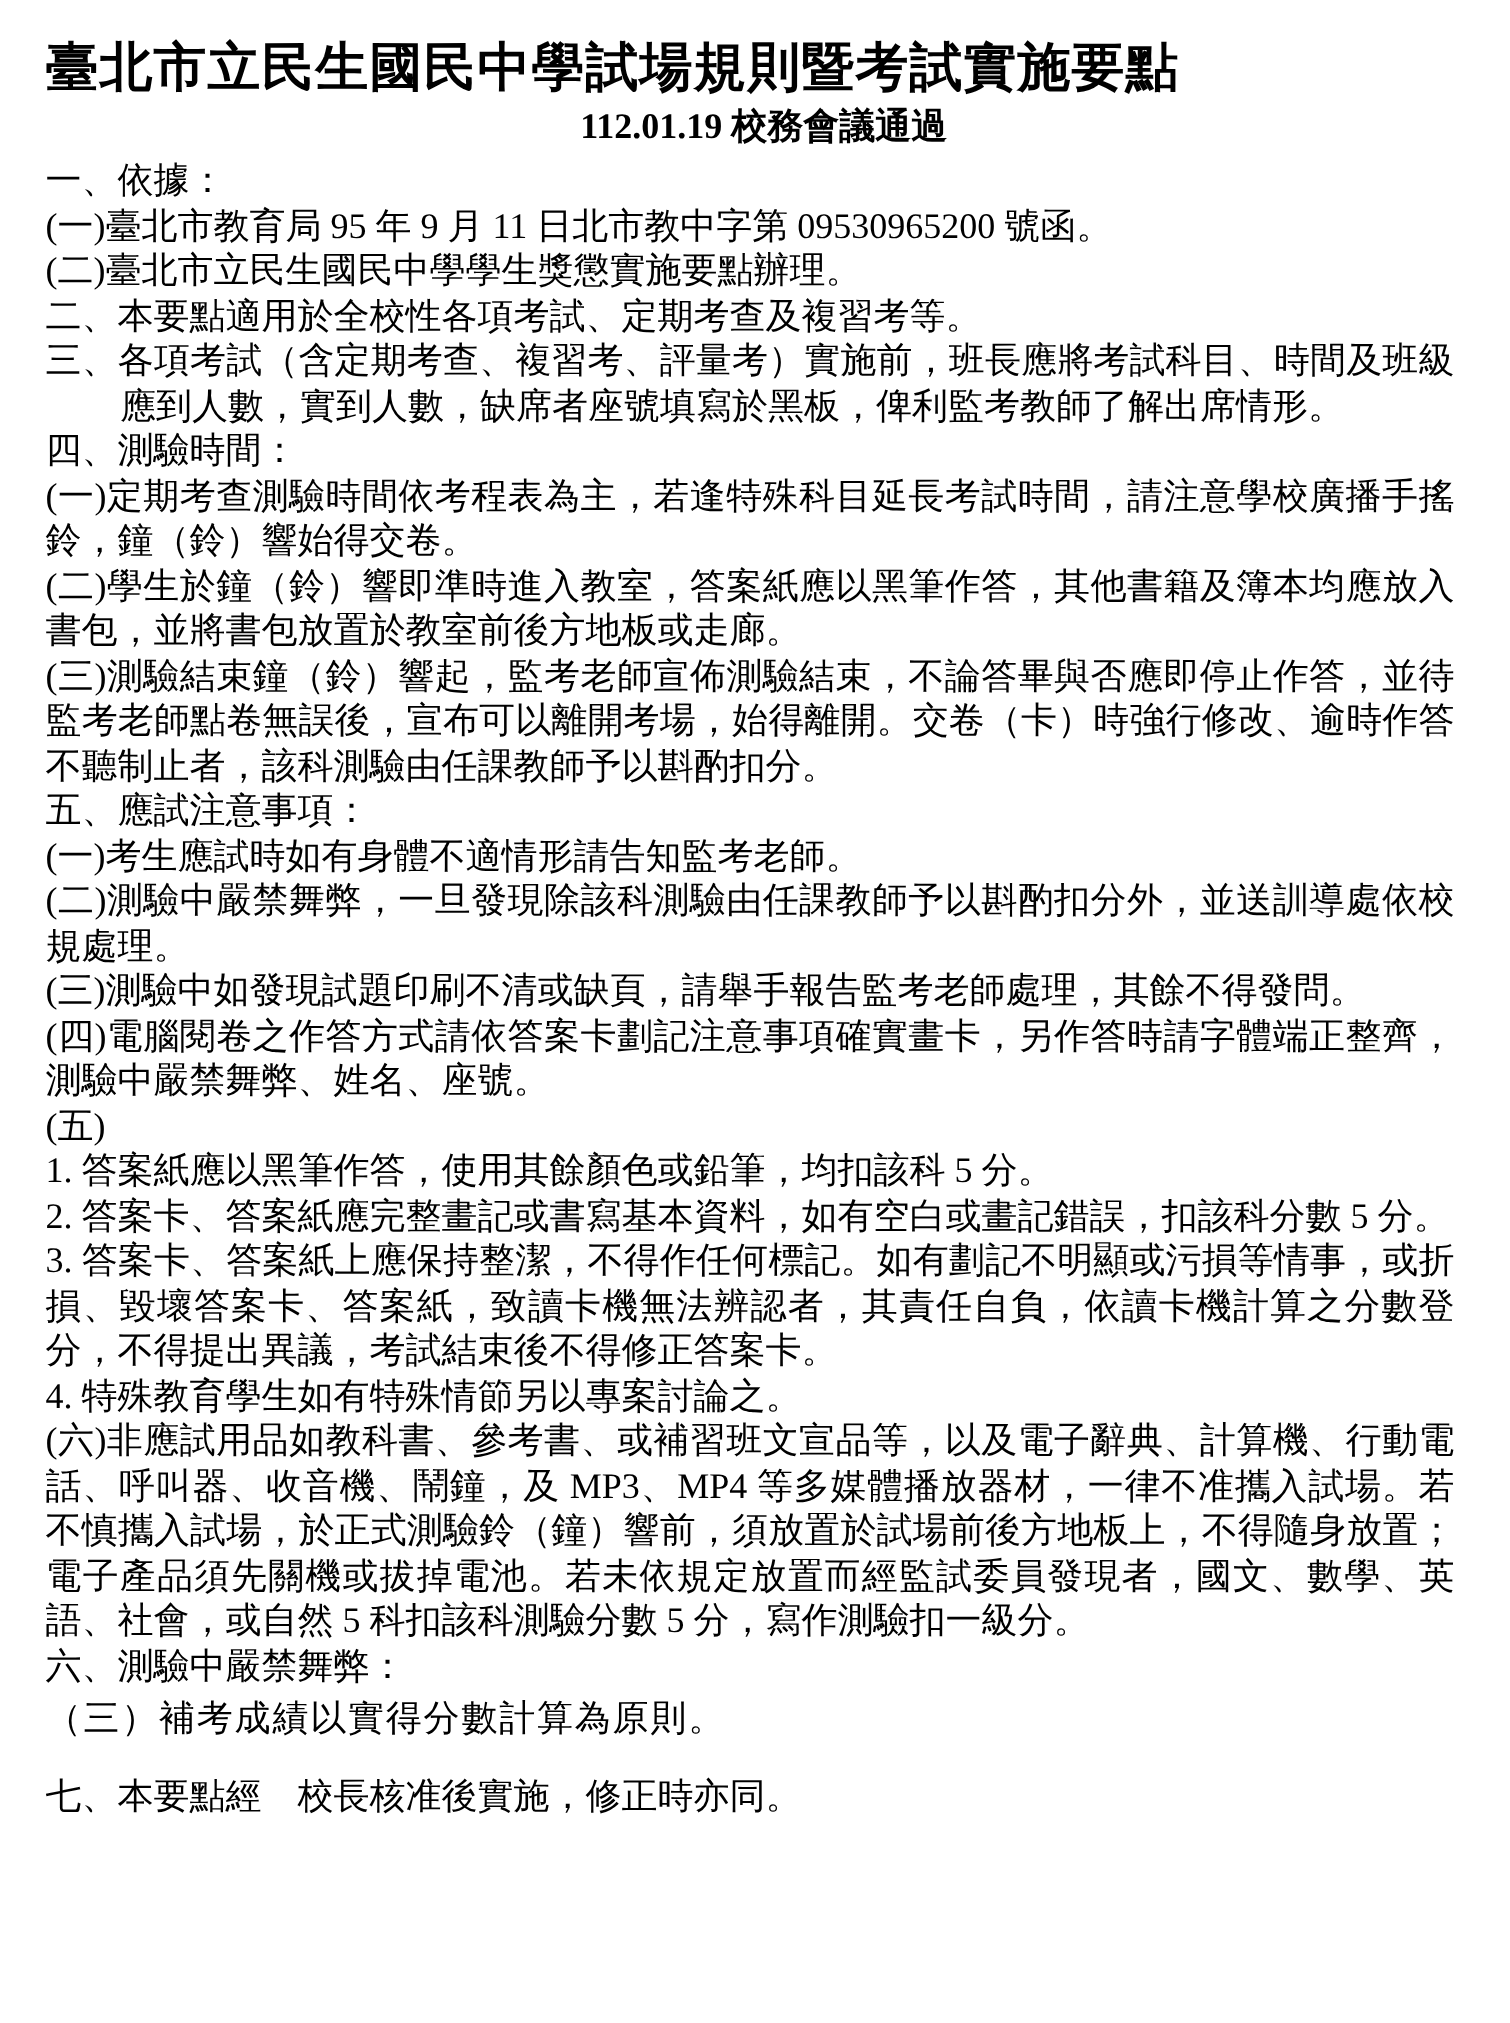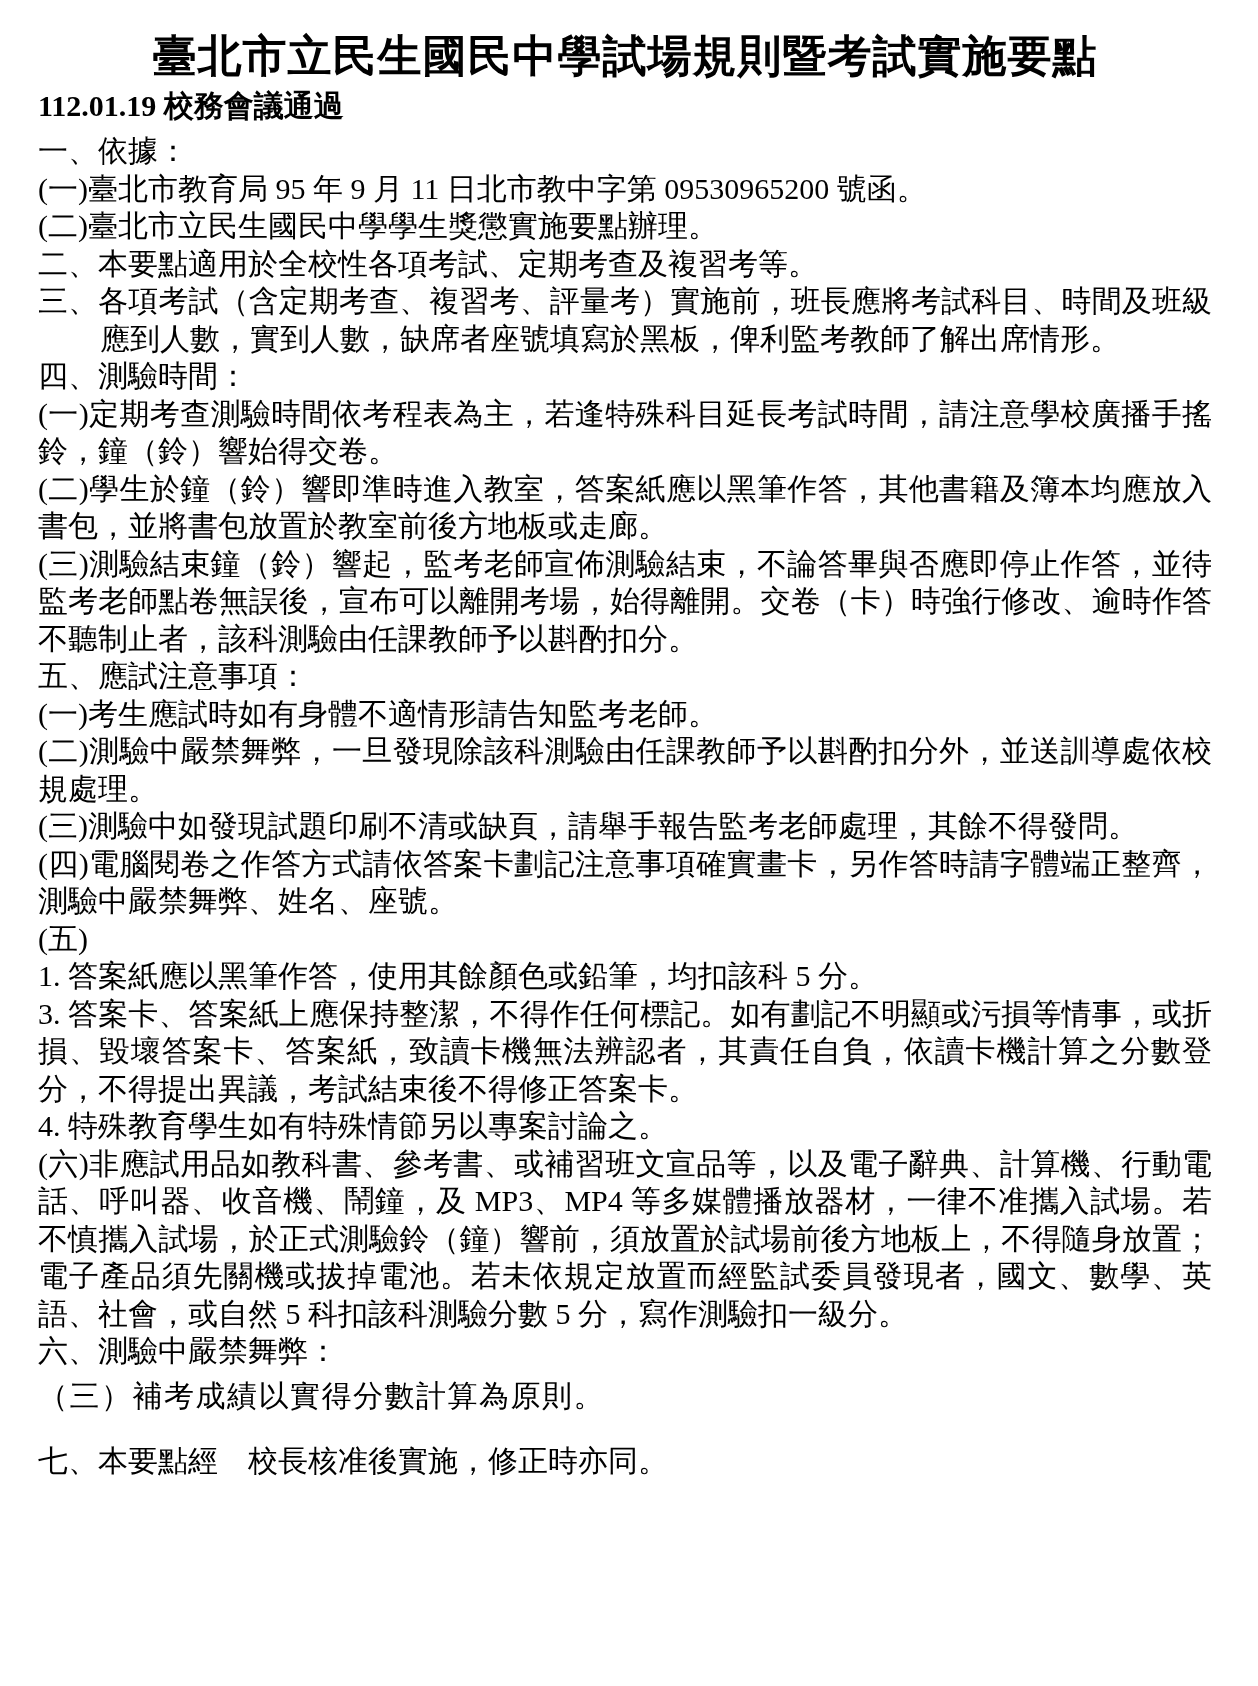--- a/index.html
+++ b/index.html
@@ -18,29 +18,29 @@
     box-sizing: border-box;
     width: 1258px;
     height: 1686px;
     padding: 28px 46px 0 38px;
   }
   .doc-title {
     margin: 0;
     font-size: 44px;
     font-weight: 700;
     line-height: 58px;
-    text-align: center;
+    text-align: left;
     letter-spacing: 1px;
     white-space: nowrap;
   }
   .approval {
     font-size: 30px;
     font-weight: 700;
     line-height: 40px;
-    text-align: left;
+    text-align: center;
     margin-right: -23px;
     margin-bottom: 2px;
   }
   .body-text {
     margin-top: 6px;
   }
   .para {
     margin: 0;
     font-size: 30px;
     line-height: 37.5px;
@@ -79,20 +79,21 @@
       <div class="para item">(一)定期考查測驗時間依考程表為主，若逢特殊科目延長考試時間，請注意學校廣播手搖鈴，鐘（鈴）響始得交卷。</div>
       <div class="para item">(二)學生於鐘（鈴）響即準時進入教室，答案紙應以黑筆作答，其他書籍及簿本均應放入書包，並將書包放置於教室前後方地板或走廊。</div>
       <div class="para item">(三)測驗結束鐘（鈴）響起，監考老師宣佈測驗結束，不論答畢與否應即停止作答，並待監考老師點卷無誤後，宣布可以離開考場，始得離開。交卷（卡）時強行修改、逾時作答不聽制止者，該科測驗由任課教師予以斟酌扣分。</div>
       <div class="para chapter">五、應試注意事項：</div>
       <div class="para item">(一)考生應試時如有身體不適情形請告知監考老師。</div>
       <div class="para item">(二)測驗中嚴禁舞弊，一旦發現除該科測驗由任課教師予以斟酌扣分外，並送訓導處依校規處理。</div>
       <div class="para item">(三)測驗中如發現試題印刷不清或缺頁，請舉手報告監考老師處理，其餘不得發問。</div>
       <div class="para item">(四)電腦閱卷之作答方式請依答案卡劃記注意事項確實畫卡，另作答時請字體端正整齊，測驗中嚴禁舞弊、姓名、座號。</div>
       <div class="para item">(五)</div>
       <div class="para item">1. 答案紙應以黑筆作答，使用其餘顏色或鉛筆，均扣該科 5 分。</div>
+      <div class="para item">2. 答案卡、答案紙應完整畫記或書寫基本資料，如有空白或畫記錯誤，扣該科分數 5 分。</div>
       <div class="para item">3. 答案卡、答案紙上應保持整潔，不得作任何標記。如有劃記不明顯或污損等情事，或折損、毀壞答案卡、答案紙，致讀卡機無法辨認者，其責任自負，依讀卡機計算之分數登分，不得提出異議，考試結束後不得修正答案卡。</div>
       <div class="para item">4. 特殊教育學生如有特殊情節另以專案討論之。</div>
       <div class="para item">(六)非應試用品如教科書、參考書、或補習班文宣品等，以及電子辭典、計算機、行動電話、呼叫器、收音機、鬧鐘，及 MP3、MP4 等多媒體播放器材，一律不准攜入試場。若不慎攜入試場，於正式測驗鈴（鐘）響前，須放置於試場前後方地板上，不得隨身放置；電子產品須先關機或拔掉電池。若未依規定放置而經監試委員發現者，國文、數學、英語、社會，或自然 5 科扣該科測驗分數 5 分，寫作測驗扣一級分。</div>
       <div class="para chapter">六、測驗中嚴禁舞弊：</div>
       <div class="para item-loose">（三）補考成績以實得分數計算為原則。</div>
       <div class="para chapter-final">七、本要點經　校長核准後實施，修正時亦同。</div>
     </div>
 </div>
 
 </body></html>

